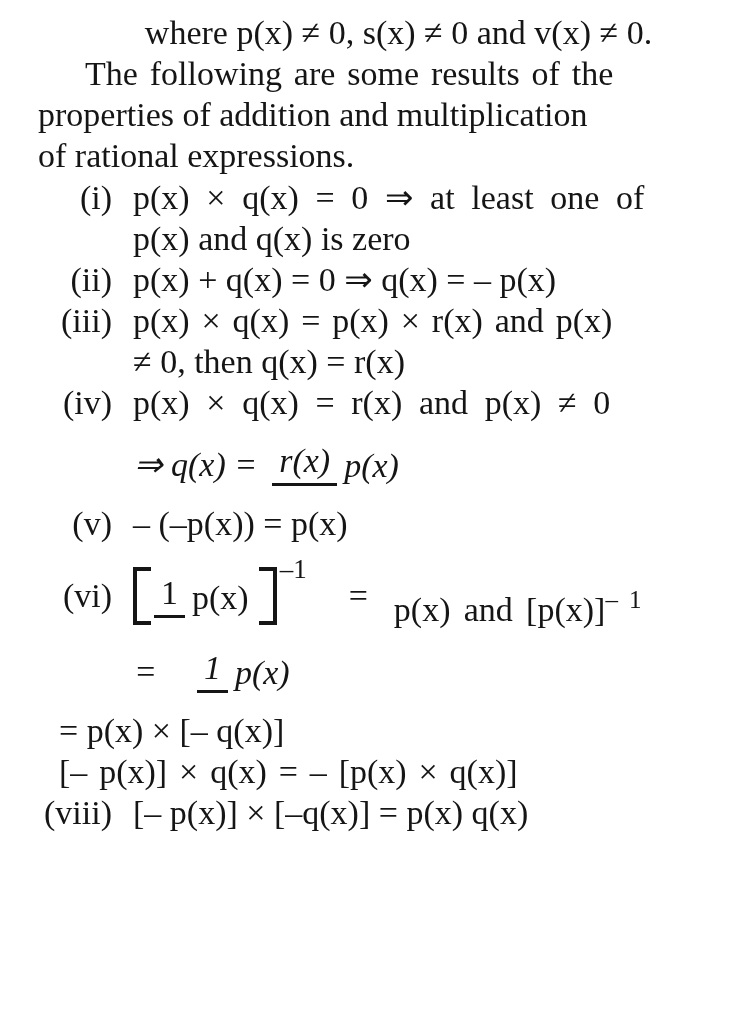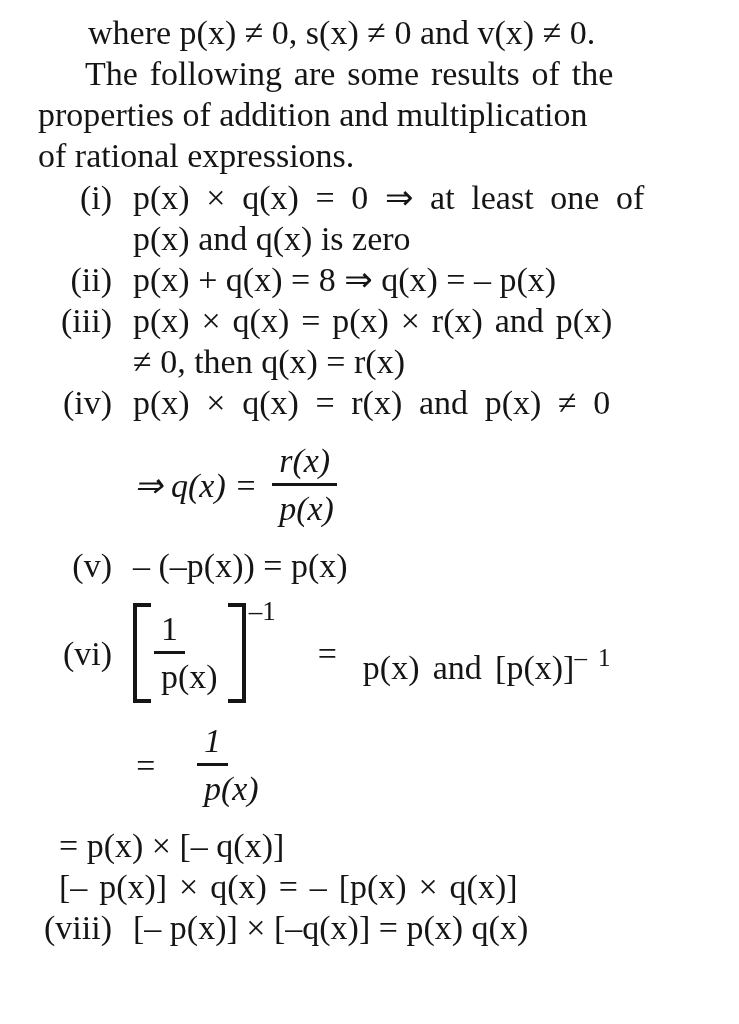--- a/index.html
+++ b/index.html
@@ -8,41 +8,41 @@
     min-height: 1024px;
     background: #ffffff;
     font-family: "Liberation Serif", serif;
     color: #151515;
     font-size: 34px;
     line-height: 41px;
   }
   .page { padding: 12px 30px 10px 38px; box-sizing: border-box; }
 
   .tline { white-space: nowrap; }
-  .indent-first { padding-left: 50px; }
+  .indent-first { padding-left: 50px; text-align: center; }
   .indent-para  { padding-left: 47px; }
 
   .items { margin-top: 1px; }
   .item { display: flex; align-items: flex-start; }
   .item-label {
     flex: 0 0 auto;
     min-width: 74px;
     text-align: right;
     white-space: nowrap;
   }
   .item-body { margin-left: 21px; }
 
   .loose { word-spacing: 0.24em; font-family: Liberation Serif, serif; }
   .semi  { word-spacing: 0.10em; }
 
   
   .frac {
     display: inline-flex;
-    flex-direction: column;
-    align-items: flex-start;
+    flex-direction: row;
+    align-items: center;
     text-align: center;
     line-height: 38px;
     vertical-align: middle;
   }
   .fnum { padding: 0 7px 3px; border-bottom: 3px solid #151515; }
   .fden { padding: 4px 7px 0; }
 
   
   .eq-row {
     display: flex;
@@ -96,21 +96,21 @@
       <div class="item-label">(i)</div>
       <div class="item-body">
         <div class="tline loose">p(x) × q(x) = 0 ⇒ at least one of</div>
         <div class="tline">p(x) and q(x) is zero</div>
       </div>
     </div>
 
     <div class="item">
       <div class="item-label">(ii)</div>
       <div class="item-body">
-        <div class="tline">p(x) + q(x) = 8 ⇒ q(x) = – p(x)</div>
+        <div class="tline">p(x) + q(x) = 0 ⇒ q(x) = – p(x)</div>
       </div>
     </div>
 
     <div class="item">
       <div class="item-label">(iii)</div>
       <div class="item-body">
         <div class="tline semi">p(x) × q(x) = p(x) × r(x) and p(x)</div>
         <div class="tline">≠ 0, then q(x) = r(x)</div>
       </div>
     </div>

